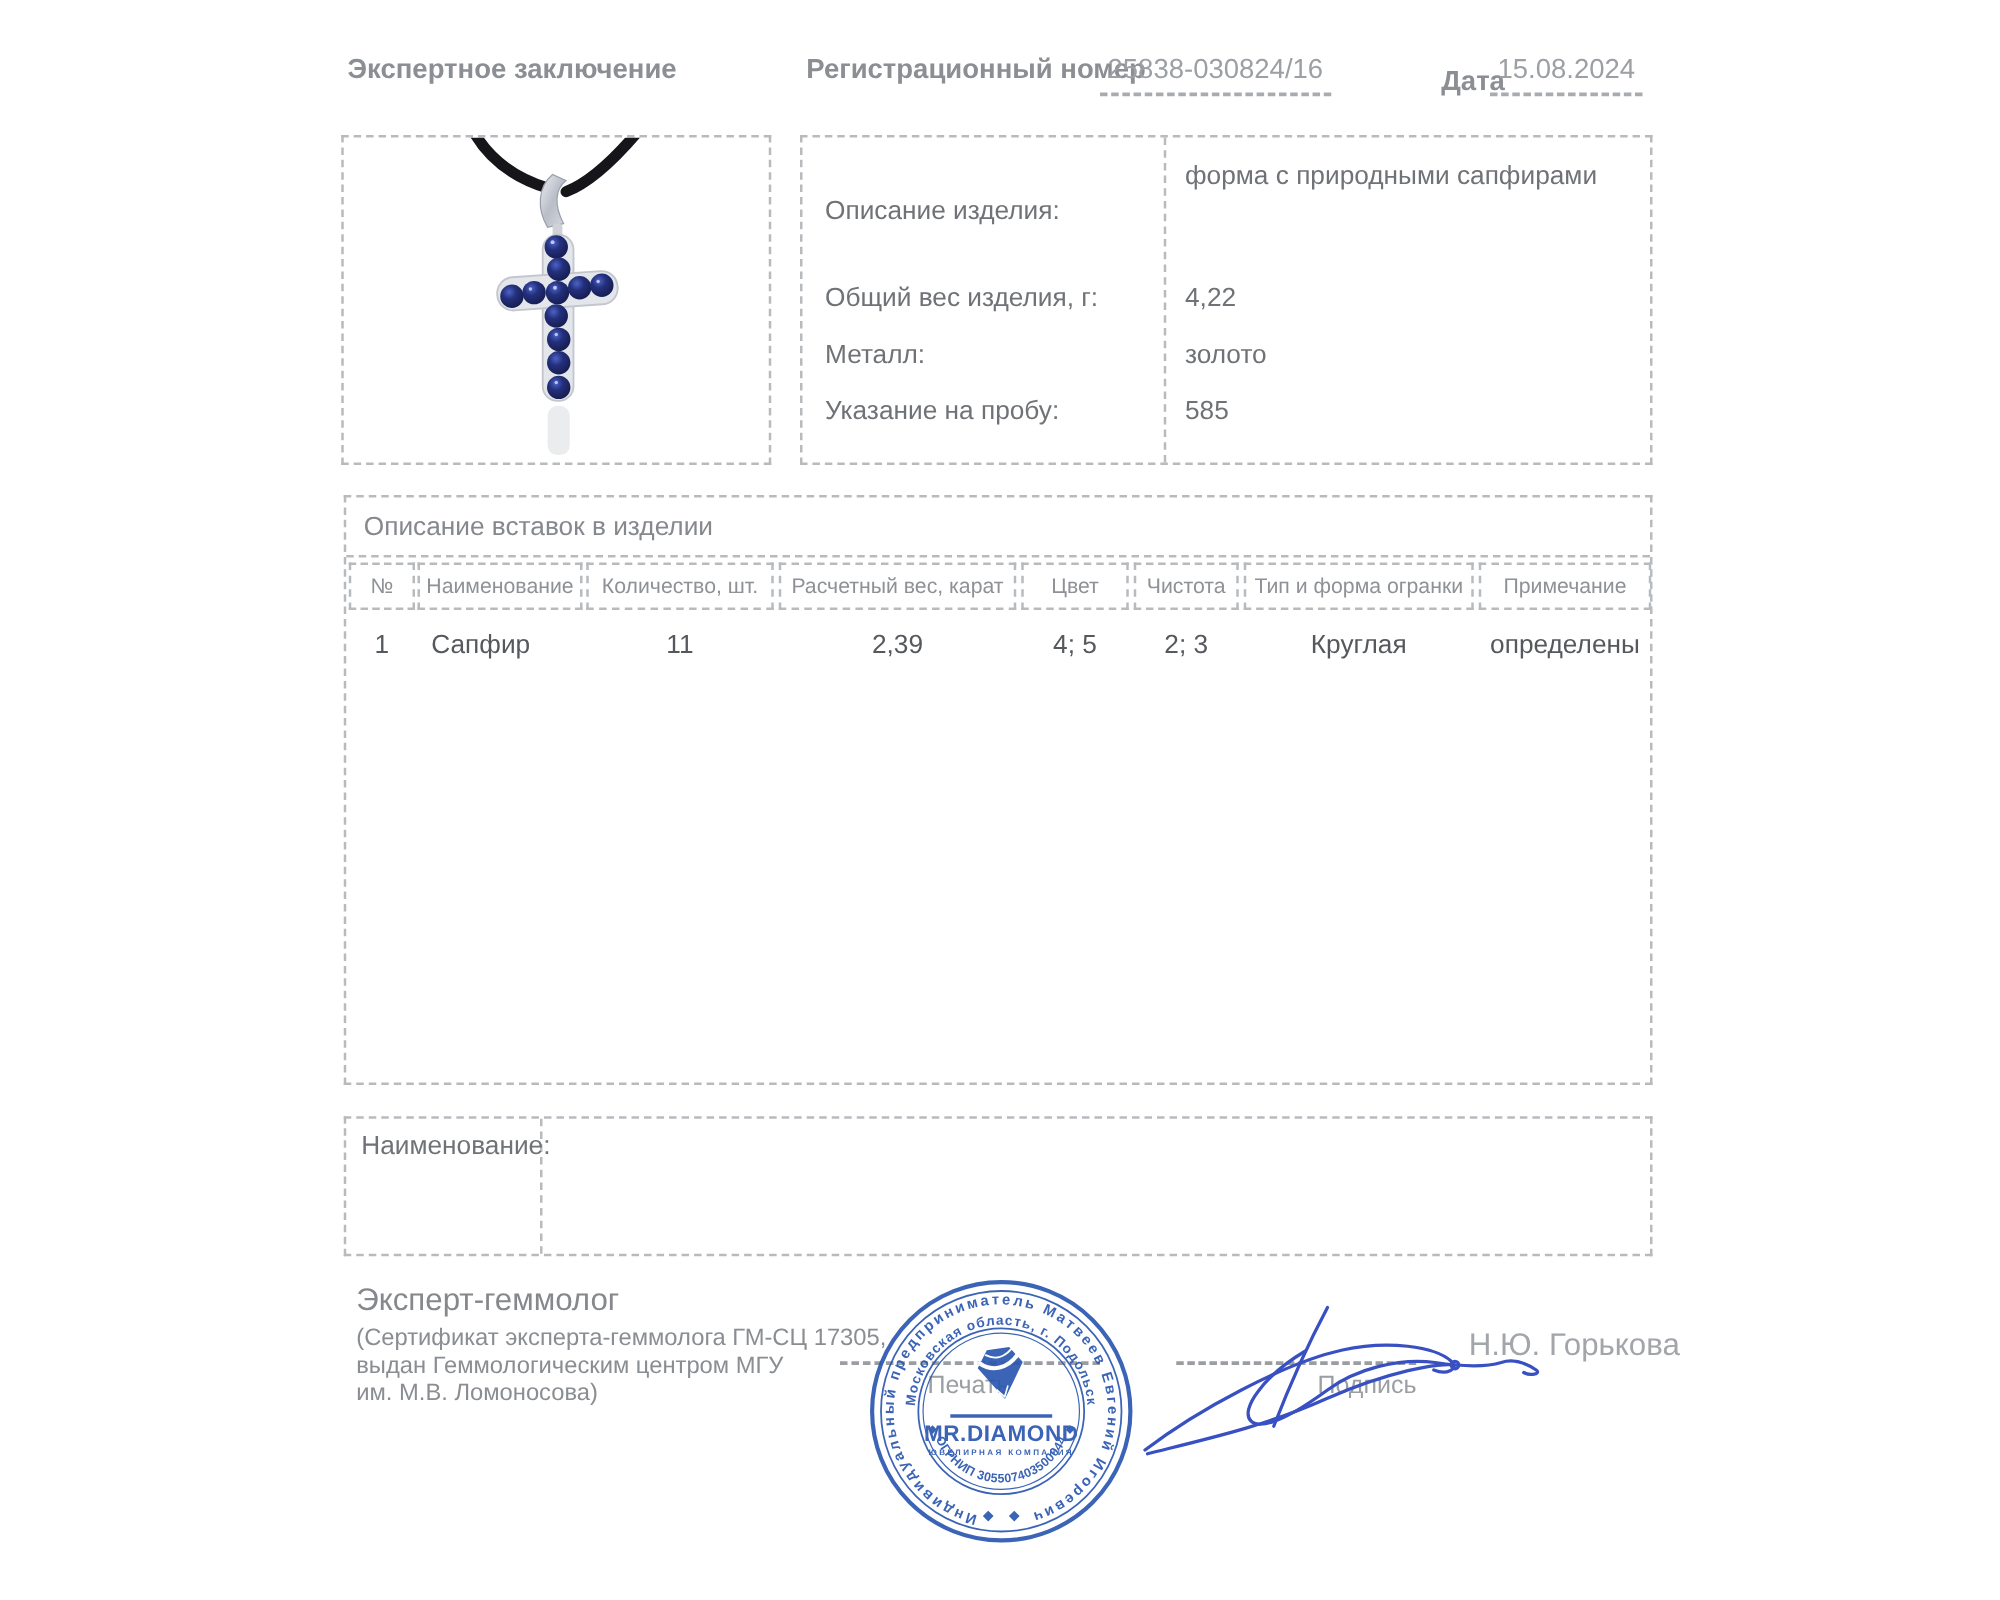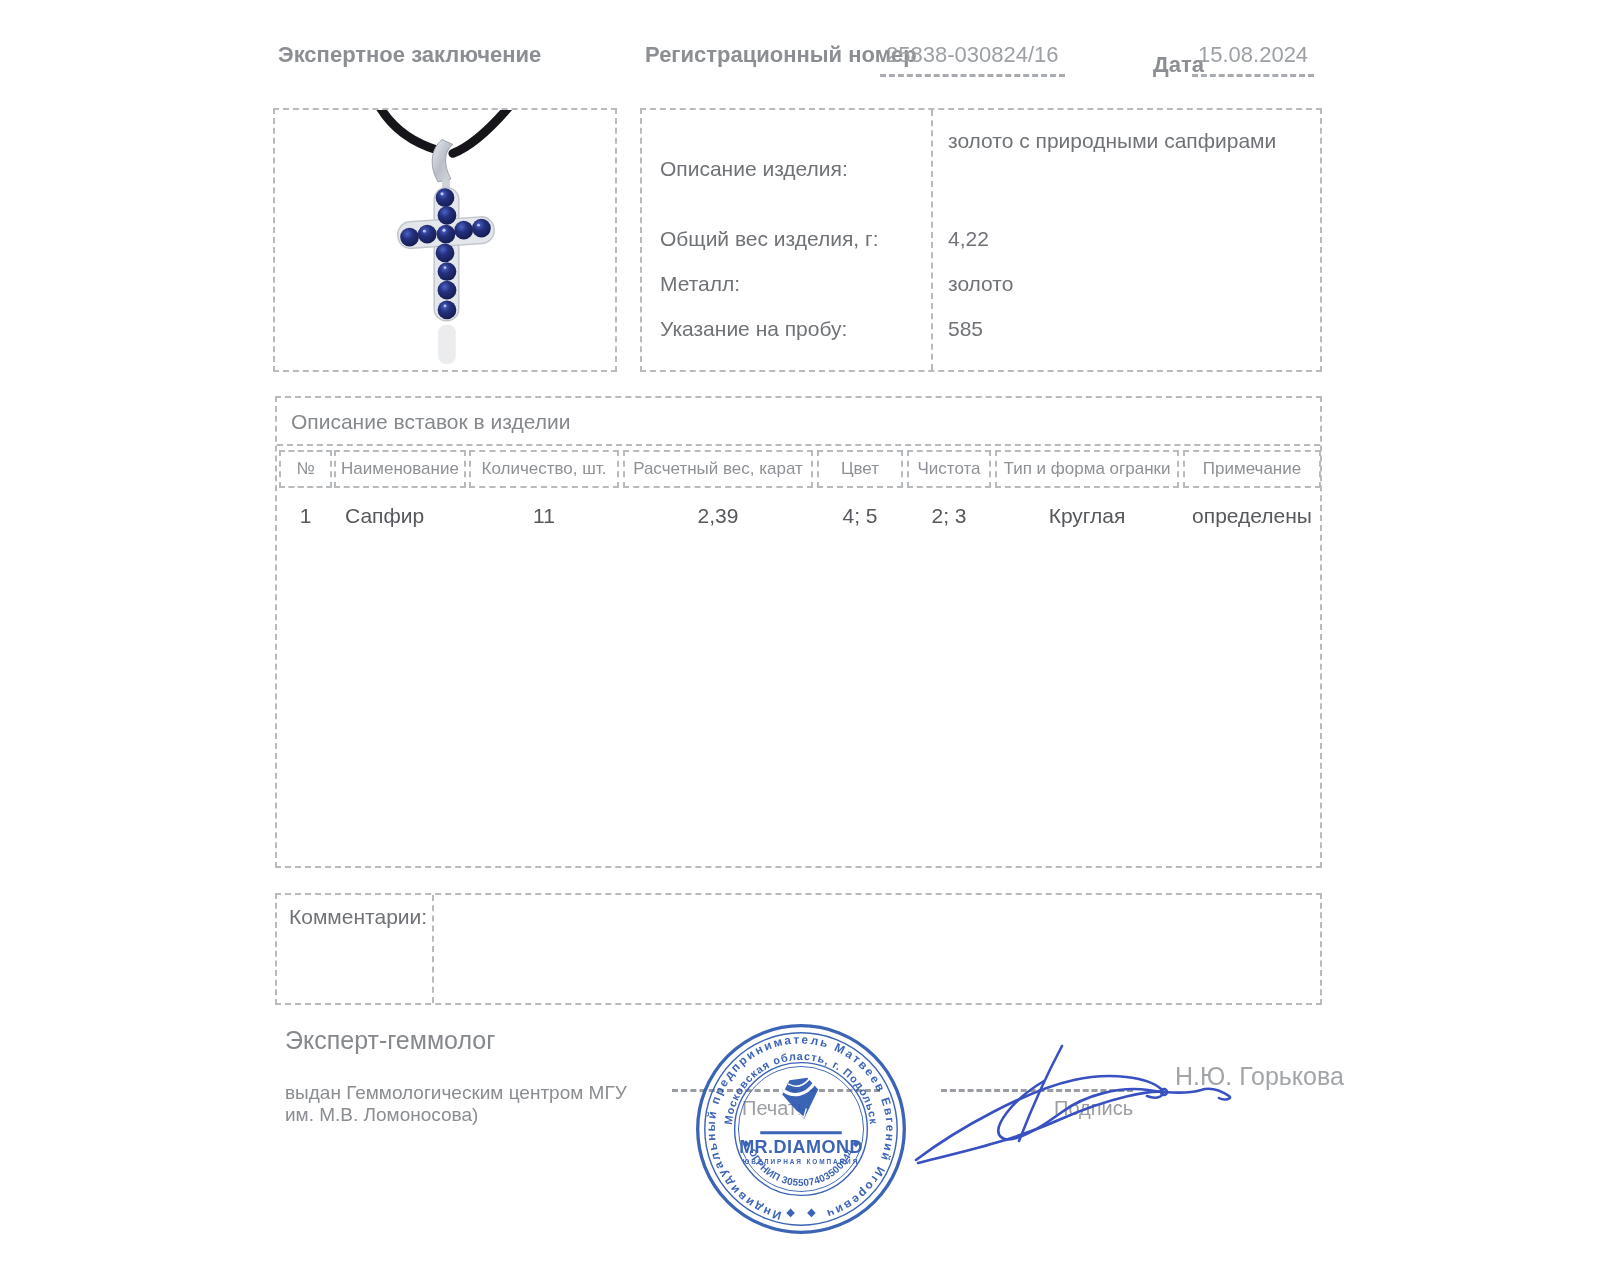--- a/index.html
+++ b/index.html
@@ -116,21 +116,21 @@
         <circle cx="174" cy="228" r="8" fill="#2a3670"></circle>
         <circle cx="173" cy="247" r="8" fill="#2a3670"></circle>
         <rect x="165" y="218" width="18" height="40" rx="8" fill="#8a8f99"></rect>
       </g>
     </svg>
   </div>
 
   <div class="dbox info-box">
     <div class="info-divider"></div>
     <div class="info-label" style="top:19px;margin-top:28px;">Описание изделия:</div>
-    <div class="info-value" style="top:19px;">золото с природными сапфирами</div>
+    <div class="info-value" style="top:19px;">форма с природными сапфирами</div>
     <div class="info-label" style="top:117px;">Общий вес изделия, г:</div>
     <div class="info-value" style="top:117px;">4,22</div>
     <div class="info-label" style="top:162px;">Металл:</div>
     <div class="info-value" style="top:162px;">золото</div>
     <div class="info-label" style="top:207px;">Указание на пробу:</div>
     <div class="info-value" style="top:207px;">585</div>
   </div>
 
   <div class="dbox tbl-box">
     <div class="tbl-title">Описание вставок в изделии</div>
@@ -150,24 +150,25 @@
     <div class="dcell" style="left:192px; width:150px;">11</div>
     <div class="dcell" style="left:346px; width:190px;">2,39</div>
     <div class="dcell" style="left:540px; width:86px;">4; 5</div>
     <div class="dcell" style="left:630px; width:84px;">2; 3</div>
     <div class="dcell" style="left:718px; width:184px;">Круглая</div>
     <div class="dcell" style="left:906px; width:138px;">определены</div>
   </div>
 
   <div class="dbox cmt-box">
     <div class="cmt-divider"></div>
-    <div class="cmt-label">Комментарии:</div>
+    <div class="cmt-label">Наименование:</div>
   </div>
 
   <div class="expert-title">Эксперт-геммолог</div>
+  <div class="cert-line" style="top:1060px;">(Сертификат эксперта-геммолога ГМ-СЦ 17305,</div>
   <div class="cert-line" style="top:1082px;">выдан Геммологическим центром МГУ</div>
   <div class="cert-line" style="top:1104px;">им. М.В. Ломоносова)</div>
 
   <div class="sig-line label-under" style="left:672px; width:208px;"></div>
   <div class="sig-label label-under" style="left:742px;">Печать</div>
   <div class="sig-line" style="left:941px; width:192px;"></div>
   <div class="sig-label" style="left:1008px;padding-left:46px;">Подпись</div>
   <div class="expert-name">Н.Ю. Горькова</div>
 
   <div class="stamp-wrap">

